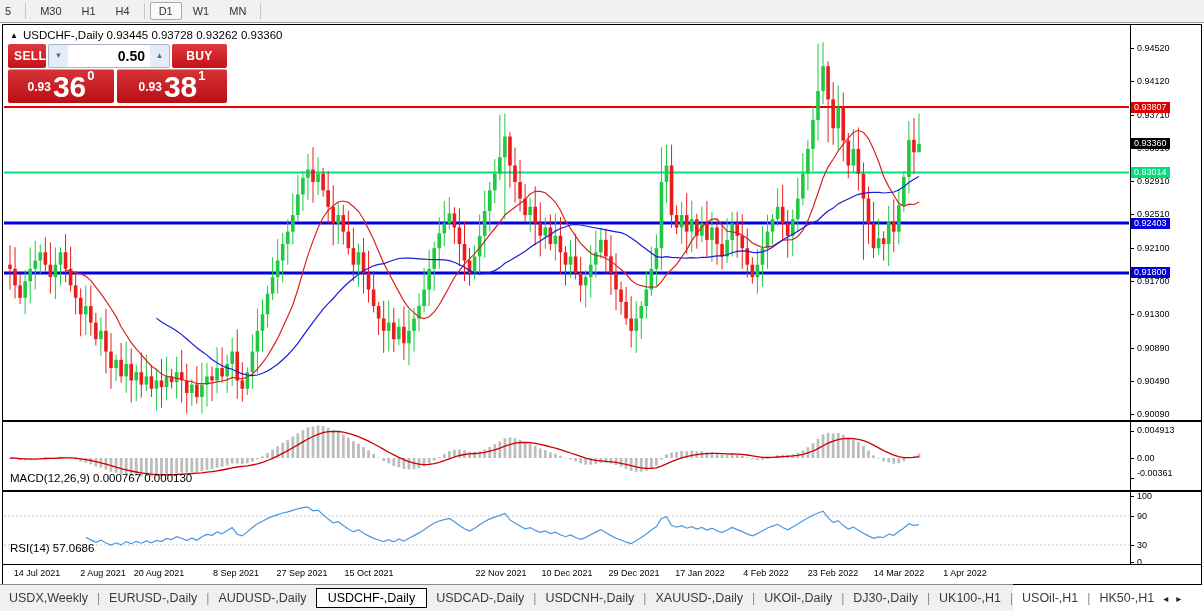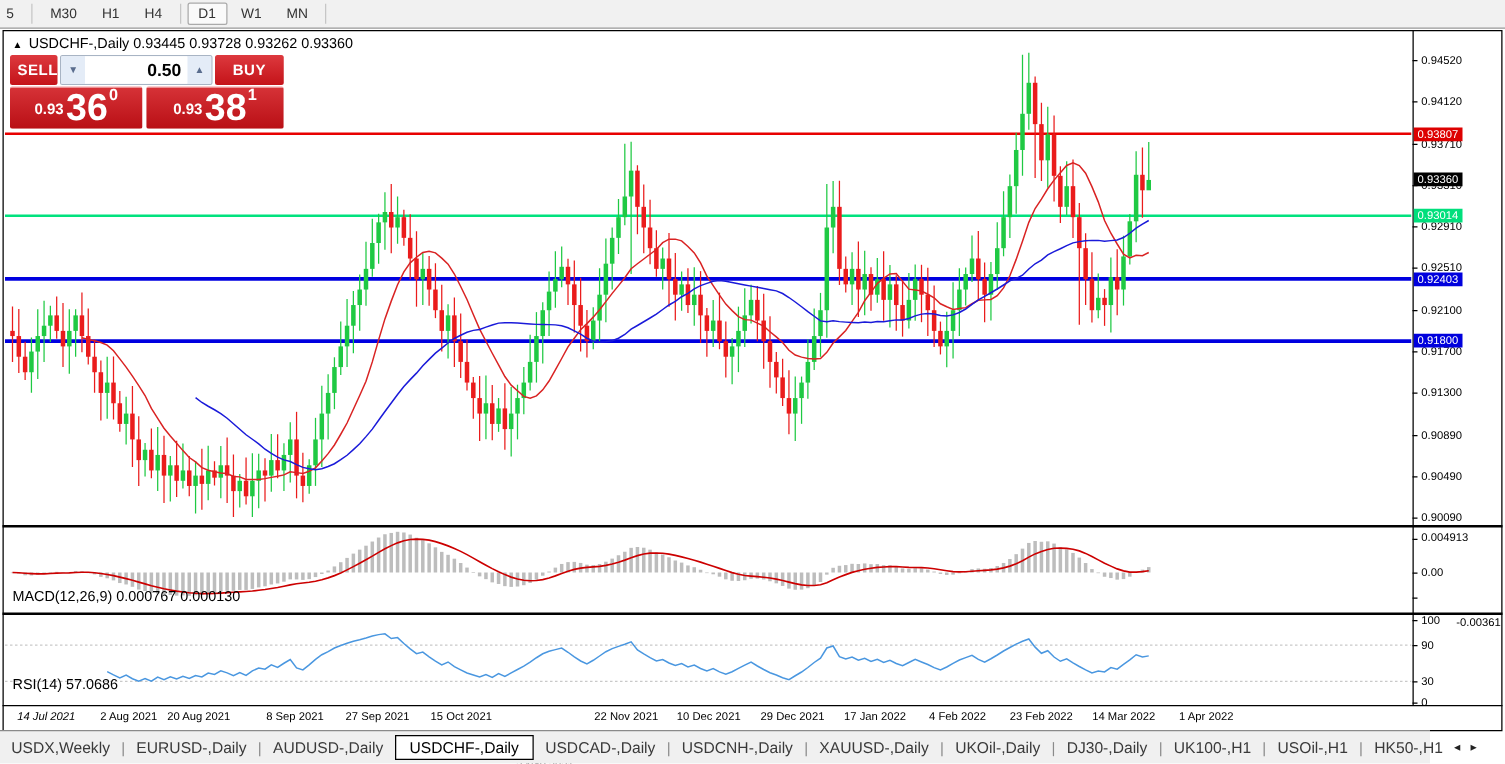--- a/index.html
+++ b/index.html
@@ -37,21 +37,21 @@
   .pb-small{font-size:12px;font-weight:bold;margin-right:2px;}
   .pb-big{font-size:30px;font-weight:bold;line-height:30px;}
   .pb-sup{font-size:13px;font-weight:bold;position:relative;top:-11px;margin-left:1px;}
   
   .price-tick{position:absolute;left:1137px;font-size:9px;color:#000;line-height:9px;}
   .tick-dash{position:absolute;left:1130px;width:4px;height:1px;background:#000;}
   .price-marker{position:absolute;left:1131px;font-size:9px;line-height:11px;height:11px;padding:0 3px;color:#fff;}
   .pane-label{position:absolute;font-size:11.5px;color:#000;margin-top:47px;}
   .date-label{position:absolute;top:568px;font-size:9px;color:#000;transform:translateX(-50%);white-space:nowrap;}
   
-  .tabbar{position:absolute;left:0;top:584px;width:1144px;height:27px;background:#f0f0f0;
+  .tabbar{position:absolute;left:0;top:584px;width:1013px;height:27px;background:#f0f0f0;
     border-top:1px solid #8a8a8a;display:flex;align-items:center;box-sizing:border-box;}
   .tab{font-size:12.5px;color:#3a3a3a;padding:2px 9px;white-space:nowrap;cursor:default;}
   .tab.active{background:#fff;border:1px solid #000;color:#000;padding:2px 11px;}
   .tab-sep{color:#8a8a8a;font-size:12px;}
   .tab-nav{margin-left:auto;padding-right:8px;font-size:10px;color:#222;display:flex;gap:8px;}
 </style>
 </head>
 <body>
 
 <div class="page">
@@ -690,37 +690,37 @@
       <div class="price-tick" style="top:344px;">0.90890</div>
       <div class="tick-dash" style="top:381px;"></div>
       <div class="price-tick" style="top:377px;">0.90490</div>
       <div class="tick-dash" style="top:414px;"></div>
       <div class="price-tick" style="top:410px;">0.90090</div>
       <div class="tick-dash" style="top:431px;"></div>
       <div class="price-tick" style="top:426px;">0.004913</div>
       <div class="tick-dash" style="top:458px;"></div>
       <div class="price-tick" style="top:454px;">0.00</div>
       <div class="tick-dash" style="top:478px;"></div>
-      <div class="price-tick" style="top:494px;margin-left:28px;">-0.00361</div>
+      <div class="price-tick" style="top:469px;">-0.00361</div>
       <div class="tick-dash" style="top:496px;"></div>
       <div class="price-tick" style="top:492px;">100</div>
       <div class="tick-dash" style="top:516px;"></div>
       <div class="price-tick" style="top:512px;">90</div>
       <div class="tick-dash" style="top:545px;"></div>
       <div class="price-tick" style="top:541px;">30</div>
       <div class="tick-dash" style="top:562px;"></div>
       <div class="price-tick" style="top:558px;">0</div>
       <div class="price-marker" style="top:102px;background:#dd0000;">0.93807</div>
       <div class="price-marker" style="top:138px;background:#000000;">0.93360</div>
       <div class="price-marker" style="top:167px;background:#00df7c;">0.93014</div>
       <div class="price-marker" style="top:218px;background:#0000dd;">0.92403</div>
       <div class="price-marker" style="top:267px;background:#0000dd;">0.91800</div>
     </div>
   <div id="date-axis">
-      <div class="date-label" style="left:37px;font-style:italic;">14 Jul 2021</div>
+      <div class="date-label" style="left:37px;">14 Jul 2021</div>
       <div class="date-label" style="left:103px;">2 Aug 2021</div>
       <div class="date-label" style="left:159px;">20 Aug 2021</div>
       <div class="date-label" style="left:236px;">8 Sep 2021</div>
       <div class="date-label" style="left:302px;">27 Sep 2021</div>
       <div class="date-label" style="left:369px;">15 Oct 2021</div>
       <div class="date-label" style="left:436px;margin-top:39px;">3 Nov 2021</div>
       <div class="date-label" style="left:501px;">22 Nov 2021</div>
       <div class="date-label" style="left:567px;">10 Dec 2021</div>
       <div class="date-label" style="left:634px;">29 Dec 2021</div>
       <div class="date-label" style="left:700px;">17 Jan 2022</div>

